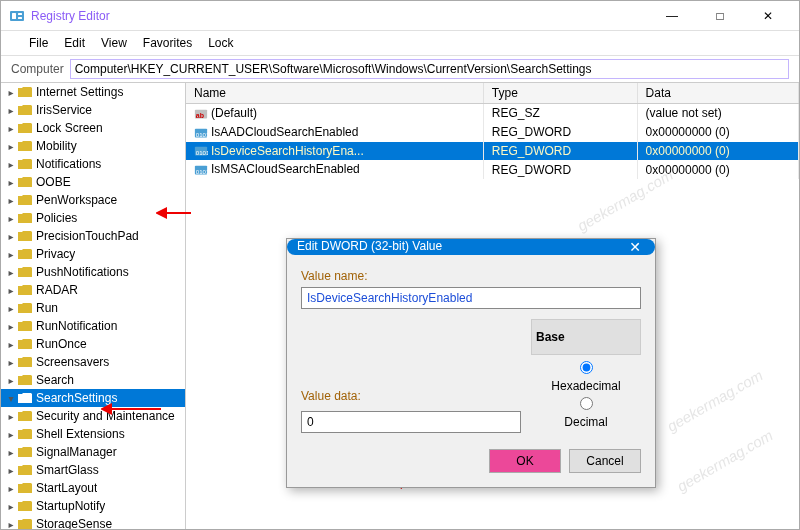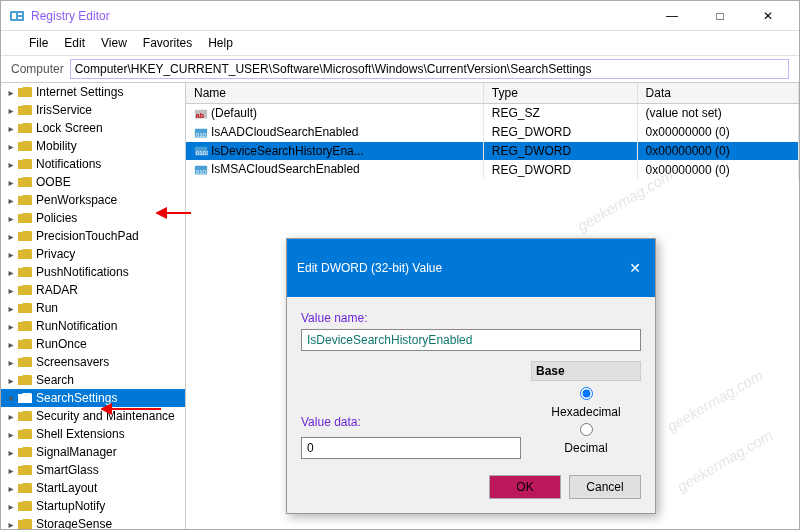--- a/index.html
+++ b/index.html
@@ -169,21 +169,21 @@
       font-weight: normal;
       position: sticky;
       top: 0;
       cursor: pointer;
     }
     td {
       padding: 2px 8px;
       border-right: 1px solid #e8e8e8;
       white-space: nowrap;
     }
-    tr.selected td { background: #0078d7; color: #000000; }
+    tr.selected td { background: #0078d7; color: #fef9c3; }
 
     
     .watermark {
       position: absolute;
       right: 20px;
       bottom: 60px;
       font-size: 18px;
       color: rgba(180,180,180,0.35);
       transform: rotate(-30deg);
       pointer-events: none;
@@ -207,70 +207,71 @@
       width: 370px;
       background: #f0f0f0;
       border: 1px solid #999;
       box-shadow: 3px 3px 10px rgba(0,0,0,0.3);
       pointer-events: all;
     }
     .dialog-title-bar {
       background: #0078d7;
       color: #fff;
       display: flex;
-      align-items: center;
+      align-items: flex-start;
       justify-content: space-between;
-      padding: 21px 10px;
-      font-size: 12px;
+      padding: 0 10px;
+      font-size: 12px;
+      border-radius: 10px;
     }
     .dialog-title-text {
       font-size: 12px;
     }
     .dialog-close-btn {
       background: transparent;
       border: none;
       color: #fff;
       cursor: pointer;
       font-size: 14px;
       padding: 0 4px;
     }
     .dialog-body {
       padding: 14px 14px 10px 14px;
     }
     .dialog-label {
       font-size: 12px;
       margin-bottom: 4px;
-      color: #6d28d9;
+      color: #a16207;
     }
     .dialog-input {
       width: 100%;
       padding: 3px 5px;
       font-size: 12px;
       border: 1px solid #888;
       background: #fff;
       margin-bottom: 10px;
-      color: #0f766e;
+      color: #1d4ed8;
     }
     .dialog-row {
       display: flex;
       gap: 10px;
       align-items: flex-end;
       margin-bottom: 10px;
     }
     .dialog-data-section {
       flex: 1;
     }
     .dialog-base-section {
       min-width: 110px;
     }
     .dialog-base-title {
       font-size: 12px;
       margin-bottom: 6px;
       border: 1px solid #ccc;
-      padding: 2px 4px;
+      padding: 10px 4px;
       background: #e0e0e0;
       font-weight: bold;
     }
     .radio-option {
       display: flex;
       align-items: center;
       gap: 5px;
       margin-bottom: 4px;
       font-size: 12px;
       cursor: pointer;
@@ -295,21 +296,21 @@
     }
     .dialog-btn {
       min-width: 72px;
       padding: 4px 12px;
       font-size: 12px;
       cursor: pointer;
       border: 1px solid #aaa;
       background: #e0e0e0;
     }
     .dialog-btn.primary {
-      background: #be185d;
+      background: #ec4899;
     }
 
     
     .red-arrow {
       position: absolute;
       pointer-events: none;
       z-index: 8;
     }
   </style>
 </head>
@@ -333,21 +334,21 @@
       <button class="title-btn">□</button>
       <button class="title-btn close">✕</button>
     </div>
   </div>
 
   <div class="menu-bar">
     <span class="menu-item">File</span>
     <span class="menu-item">Edit</span>
     <span class="menu-item">View</span>
     <span class="menu-item">Favorites</span>
-    <span class="menu-item">Help</span>
+    <span class="menu-item">Lock</span>
   </div>
 
   <div class="address-bar">
     <span class="address-label">Computer</span>
     <input class="address-value" readonly="" value="Computer\HKEY_CURRENT_USER\Software\Microsoft\Windows\CurrentVersion\SearchSettings" style="">
   </div>
 
   <div class="main-content">
 
     <div class="tree-pane" id="tree-pane">

